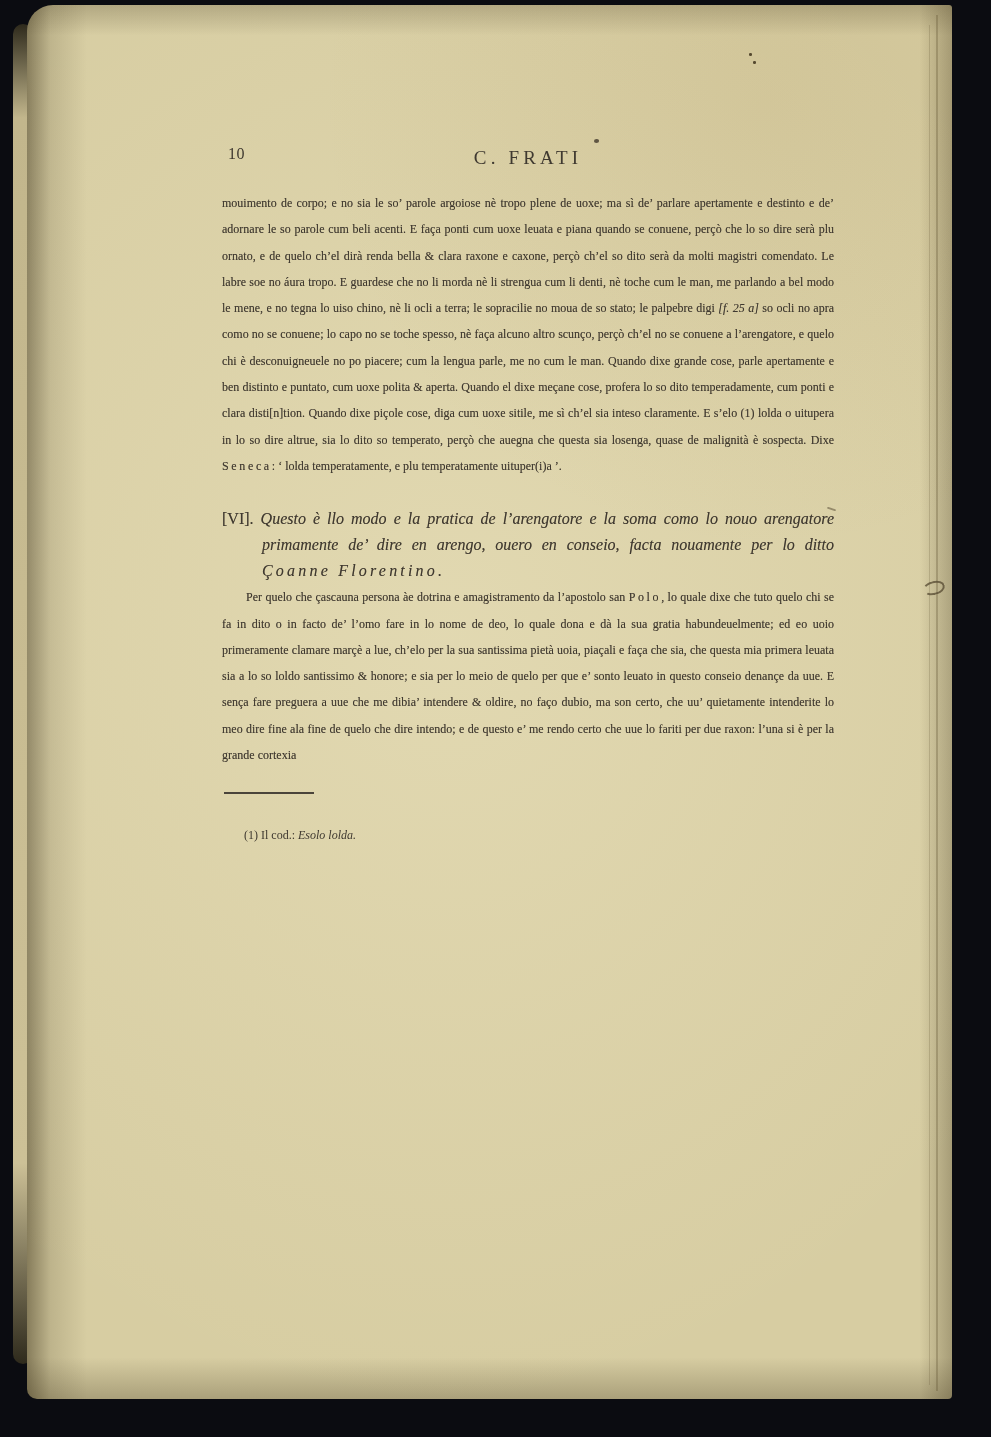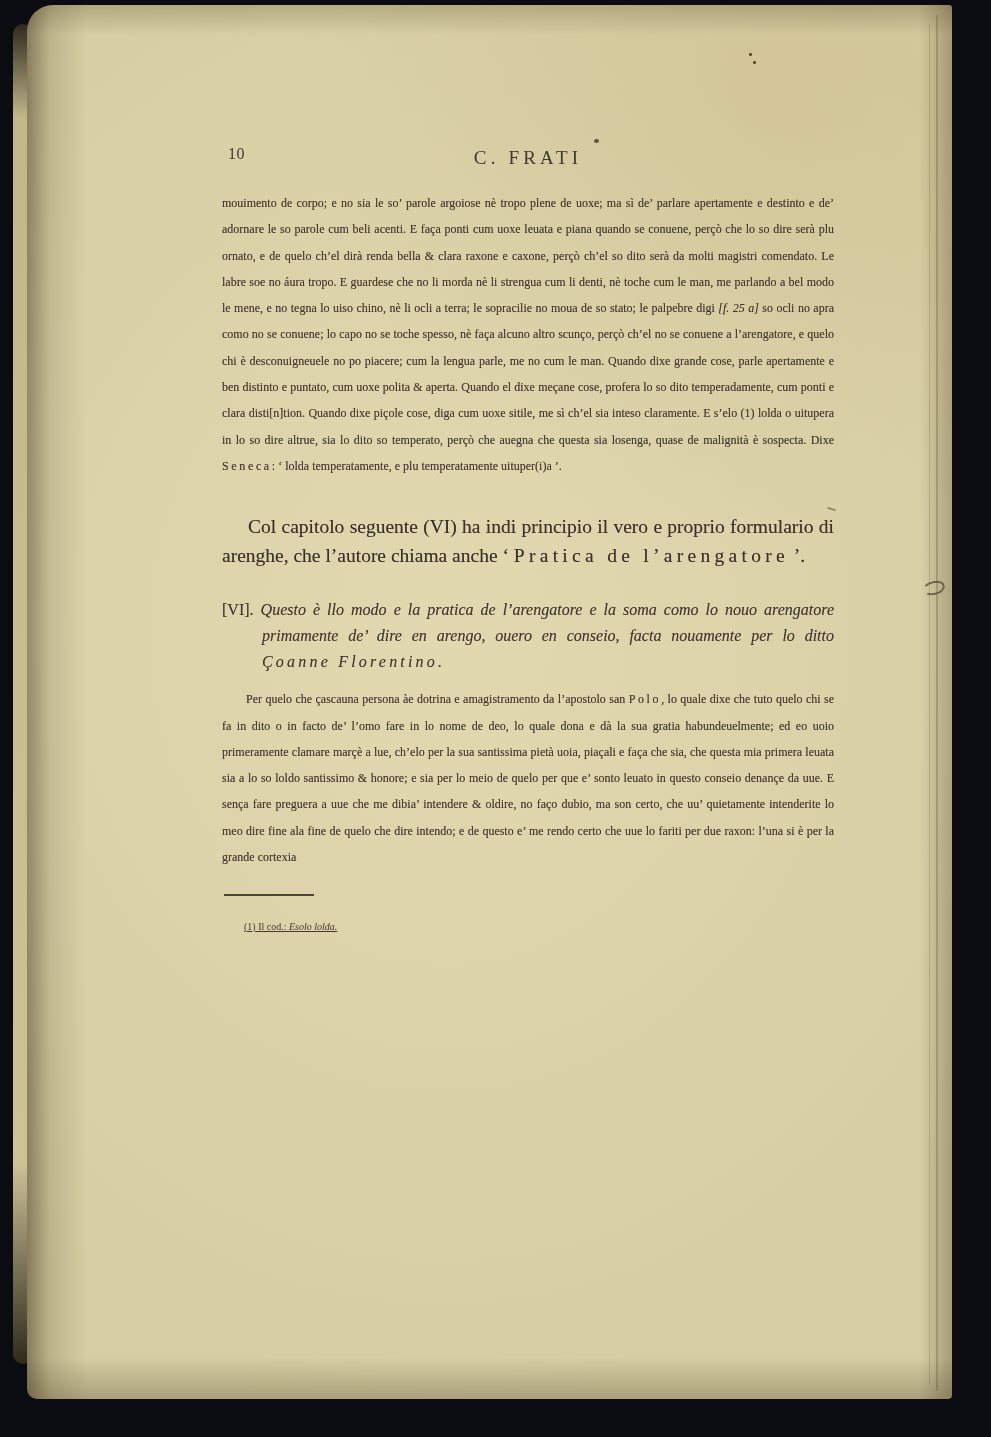--- a/index.html
+++ b/index.html
@@ -36,35 +36,35 @@
   .pageheader { position:relative; height:22px; }
   .pagenum  { position:absolute; left:6px; top:0; font-size:16px; letter-spacing:0.5px; }
   .runhead  { position:absolute; left:50%; top:2px; transform:translateX(-50%);
               font-size:19px; letter-spacing:0.22em; }
   .head-speck { position:absolute; left:372px; top:-6px; width:5px; height:4px;
                 background:#4a4133; border-radius:50% 40% 55% 45%; opacity:0.85; }
 
   .para { margin:0; text-shadow:0 0 0.4px rgba(62,52,40,0.45); }
   .para-body   { font-size:12px; line-height:26.3px; text-align:justify; }
   #paragraphs .para-body:first-child { margin-top:23px; }
-  .para-body.indented { text-indent:24px; margin-top:11px; }
+  .para-body.indented { text-indent:24px; }
   .para-intro  { font-size:19.5px; line-height:29px; text-align:justify;
                  text-indent:26px; margin-top:33px; color:#36312a; }
   .para-rubric { font-size:16px; line-height:26px; text-align:justify; font-style:italic;
                  margin-top:27px; padding-left:40px; text-indent:-40px; }
 
   .seg-normal {}
   .seg-italic { font-style:italic; }
   .seg-spaced { letter-spacing:0.22em; }
   .seg-italic-spaced { font-style:italic; letter-spacing:0.2em; }
   .seg-roman  { font-style:normal; }
 
   .footnote-rule { margin-top:24px; margin-left:2px; width:90px; height:1.5px;
                    background:#4a443a; }
-  .footnote { margin:19px 0 0 0; padding-left:22px; font-size:10px; line-height:24px;text-decoration:underline; }
+  .footnote { margin:29px 0 0 0; padding-left:22px; font-size:12px; line-height:24px; }
 
   .speck-dots { position:absolute; left:722px; top:48px; width:10px; height:14px; }
   .speck-dots i { position:absolute; width:2.5px; height:2.5px; background:#55492f;
                   border-radius:50%; display:block; }
   .speck-dots i.d2 { left:4px; top:8px; }
   .clip-mark { position:absolute; left:896px; top:576px; width:18px; height:10px;
                border:2px solid rgba(85,73,48,0.75); border-left-color:transparent;
                border-radius:50%; transform:rotate(-14deg); }
   .faint-dash { position:absolute; left:800px; top:503px; width:9px; height:2px;
                 background:rgba(80,68,45,0.5); transform:rotate(18deg); border-radius:1px; }
@@ -81,21 +81,20 @@
 
     <div class="textcol">
       <div class="pageheader">
         <span class="pagenum">10</span>
         <span class="runhead">C. FRATI</span>
         <span class="head-speck"></span>
       </div>
 
       <div id="paragraphs">
           <p class="para para-body"><span class="seg-normal">mouimento de corpo; e no sia le so’ parole argoiose nè tropo plene de uoxe; ma sì de’ parlare apertamente e destinto e de’ adornare le so parole cum beli acenti. E faça ponti cum uoxe leuata e piana quando se conuene, perçò che lo so dire serà plu ornato, e de quelo ch’el dirà renda bella &amp; clara raxone e caxone, perçò ch’el so dito serà da molti magistri comendato. Le labre soe no áura tropo. E guardese che no li morda nè li strengua cum li denti, nè toche cum le man, me parlando a bel modo le mene, e no tegna lo uiso chino, nè li ocli a terra; le sopracilie no moua de so stato; le palpebre digi </span><span class="seg-italic">[f. 25 a]</span><span class="seg-normal"> so ocli no apra como no se conuene; lo capo no se toche spesso, nè faça alcuno altro scunço, perçò ch’el no se conuene a l’arengatore, e quelo chi è desconuigneuele no po piacere; cum la lengua parle, me no cum le man. Quando dixe grande cose, parle apertamente e ben distinto e puntato, cum uoxe polita &amp; aperta. Quando el dixe meçane cose, profera lo so dito temperadamente, cum ponti e clara disti[n]tion. Quando dixe piçole cose, diga cum uoxe sitile, me sì ch’el sia inteso claramente. E s’elo (1) lolda o uitupera in lo so dire altrue, sia lo dito so temperato, perçò che auegna che questa sia losenga, quase de malignità è sospecta. Dixe </span><span class="seg-spaced">Seneca</span><span class="seg-normal">: ‘ lolda temperatamente, e plu temperatamente uituper(i)a ’.</span></p>
-          <p class="para para-intro"><span class="seg-normal">Col capitolo seguente (VI) ha indi principio il vero e proprio formulario di arenghe, che l’autore chiama anche ‘ </span><span class="seg-spaced">Pratica de l’arengatore</span><span class="seg-normal"> ’.</span></p>
           <p class="para para-rubric"><span class="seg-roman">[VI]. </span><span class="seg-italic">Questo è llo modo e la pratica de l’arengatore e la soma como lo nouo arengatore primamente de’ dire en arengo, ouero en conseio, facta nouamente per lo ditto </span><span class="seg-italic-spaced">Çoanne Florentino</span><span class="seg-italic">.</span></p>
           <p class="para para-body indented"><span class="seg-normal">Per quelo che çascauna persona àe dotrina e amagistramento da l’apostolo san </span><span class="seg-spaced">Polo</span><span class="seg-normal">, lo quale dixe che tuto quelo chi se fa in dito o in facto de’ l’omo fare in lo nome de deo, lo quale dona e dà la sua gratia habundeuelmente; ed eo uoio primeramente clamare marçè a lue, ch’elo per la sua santissima pietà uoia, piaçali e faça che sia, che questa mia primera leuata sia a lo so loldo santissimo &amp; honore; e sia per lo meio de quelo per que e’ sonto leuato in questo conseio denançe da uue. E sença fare preguera a uue che me dibia’ intendere &amp; oldire, no faço dubio, ma son certo, che uu’ quietamente intenderite lo meo dire fine ala fine de quelo che dire intendo; e de questo e’ me rendo certo che uue lo fariti per due raxon: l’una si è per la grande cortexia</span></p>
         </div>
 
       <div class="footnote-rule"></div>
       <p class="footnote" id="footnote"><span class="seg-normal">(1) Il cod.: </span><span class="seg-italic">Esolo lolda.</span></p>
     </div>
 
     <div class="speck-dots">
         <i class="d1"></i>

